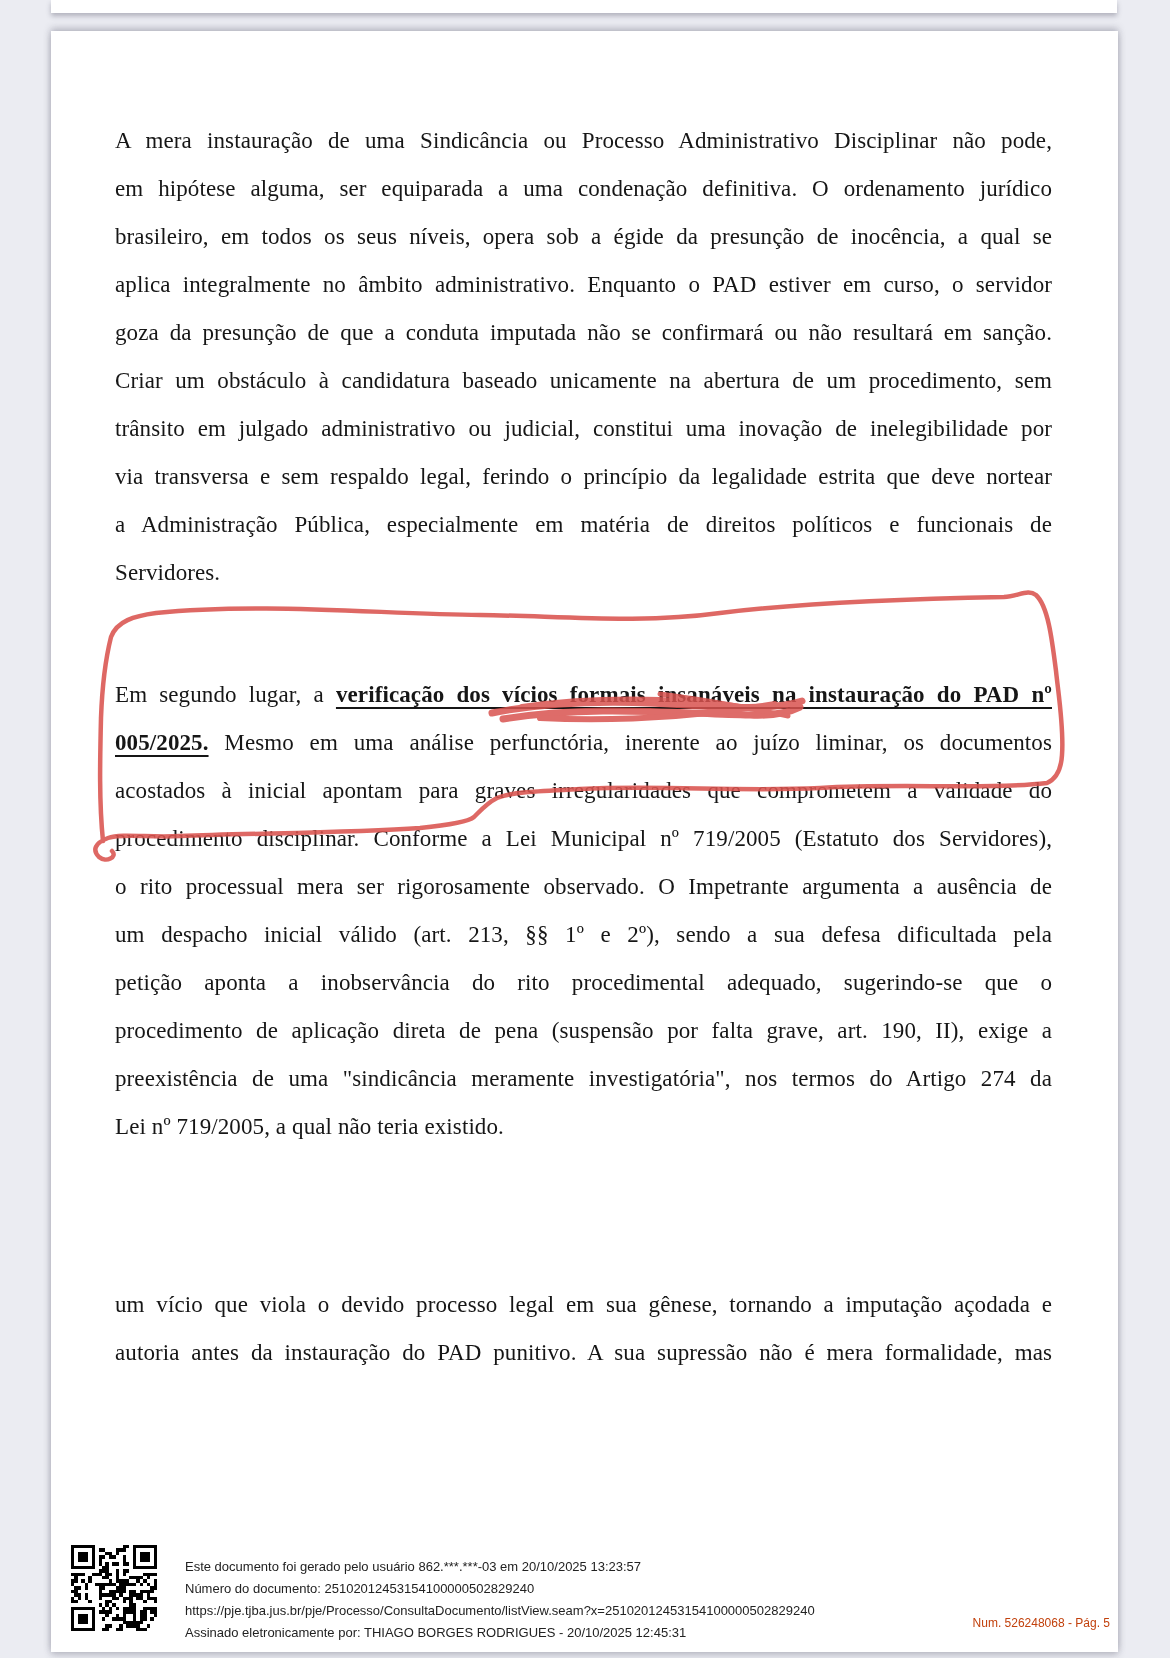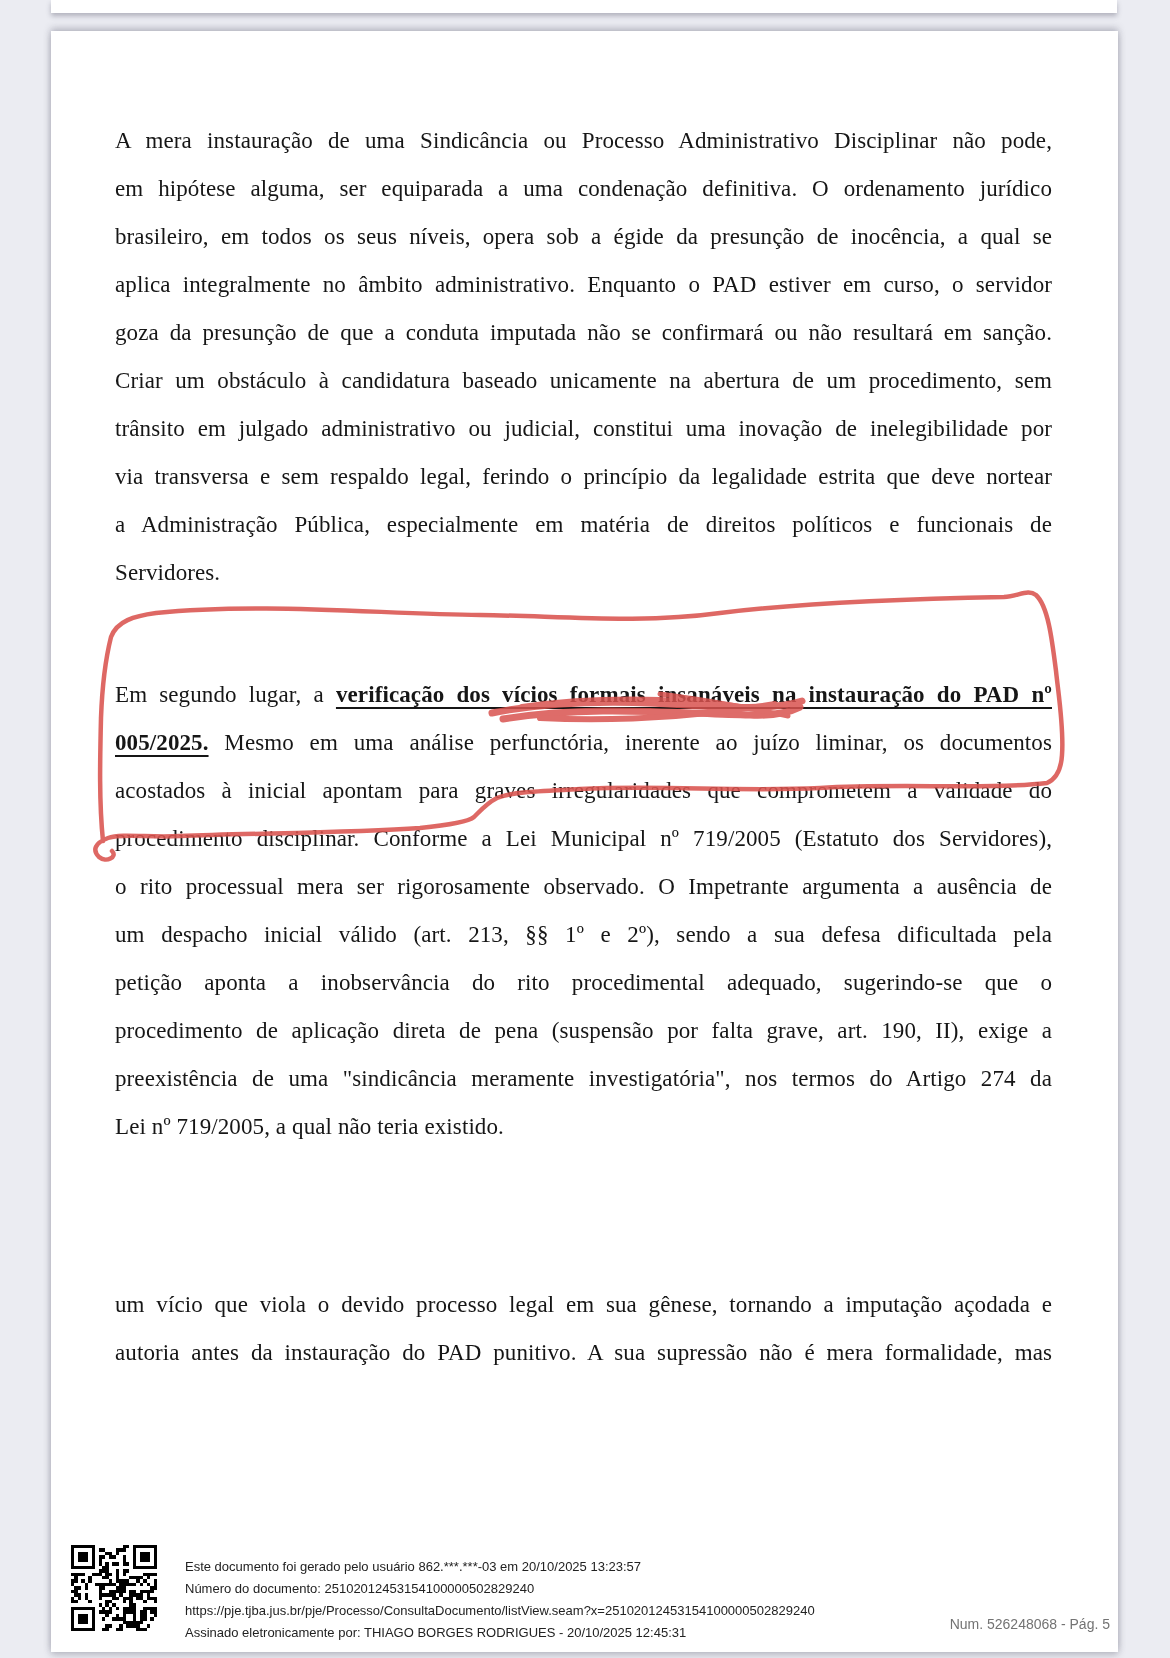--- a/index.html
+++ b/index.html
@@ -51,21 +51,21 @@
   }
   .qr{
     position:absolute;left:71px;top:1545px;width:86px;height:86px;
   }
   .footer-lines{
     position:absolute;left:177px;top:1556px;width:940px;
     font-size:13px;line-height:22px;color:#222;margin-left:8px;
   }
   .page-number{
     position:absolute;right:60px;top:1616px;
-    font-size:14px;color:#737373;
+    font-size:12px;color:#c2410c;
     text-align:right;
   }
 </style>
 </head>
 <body>
 
 <div class="prev-page-edge"></div>
 
 <div class="sheet"></div>
 

